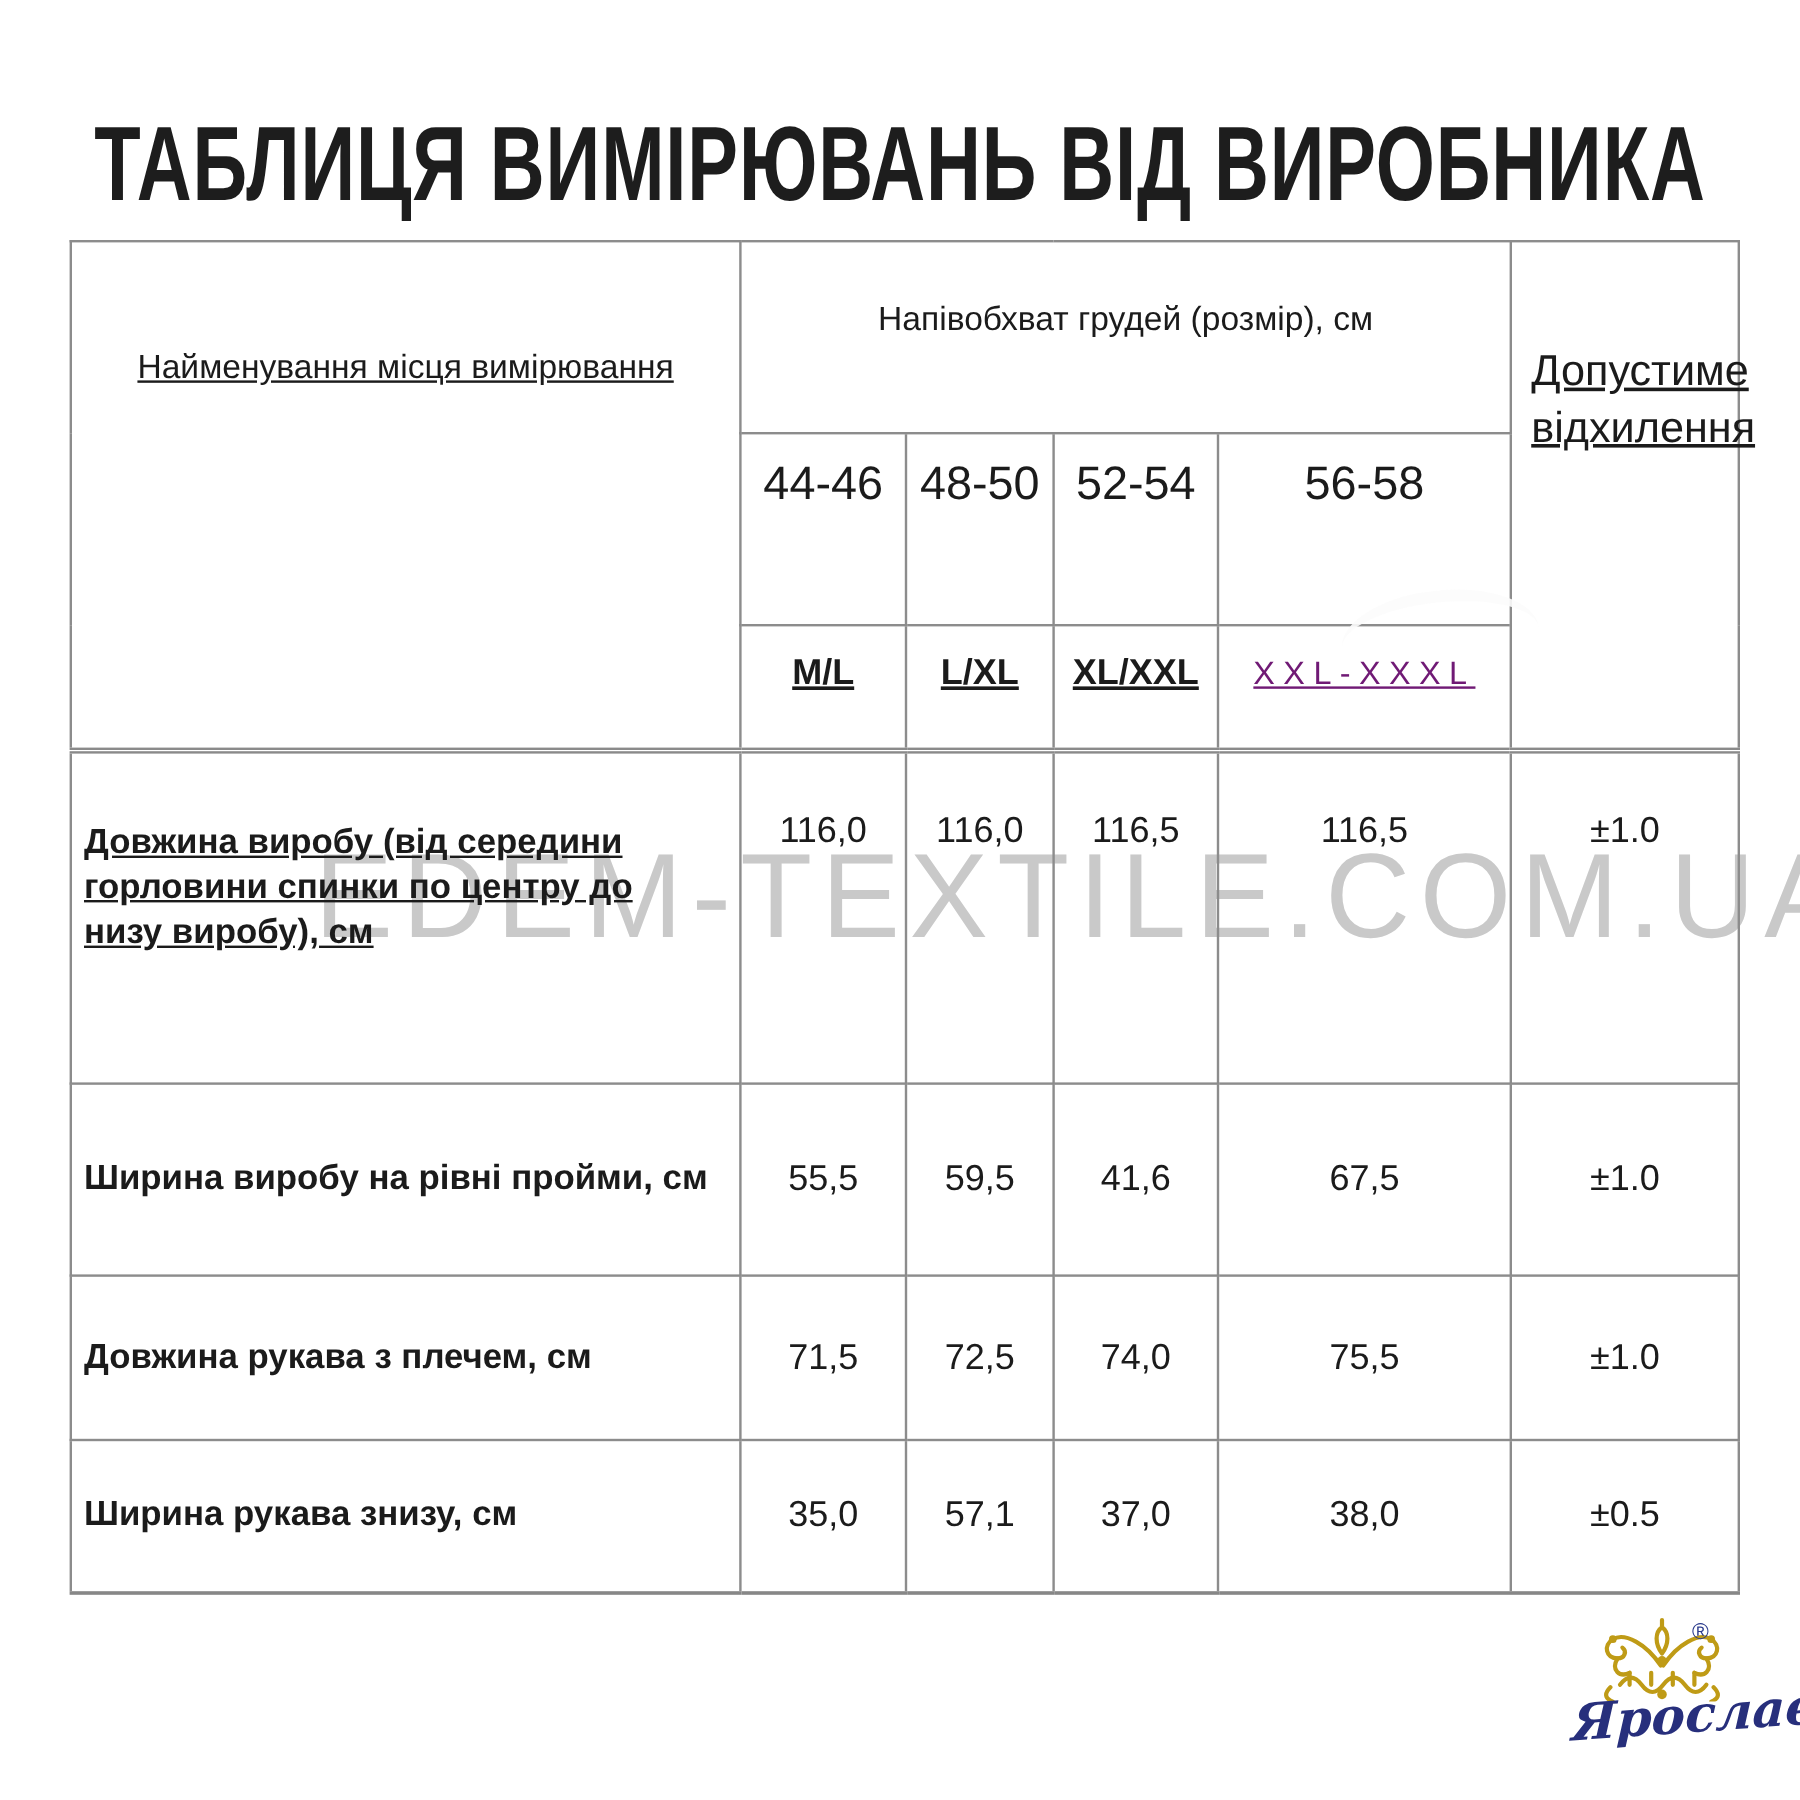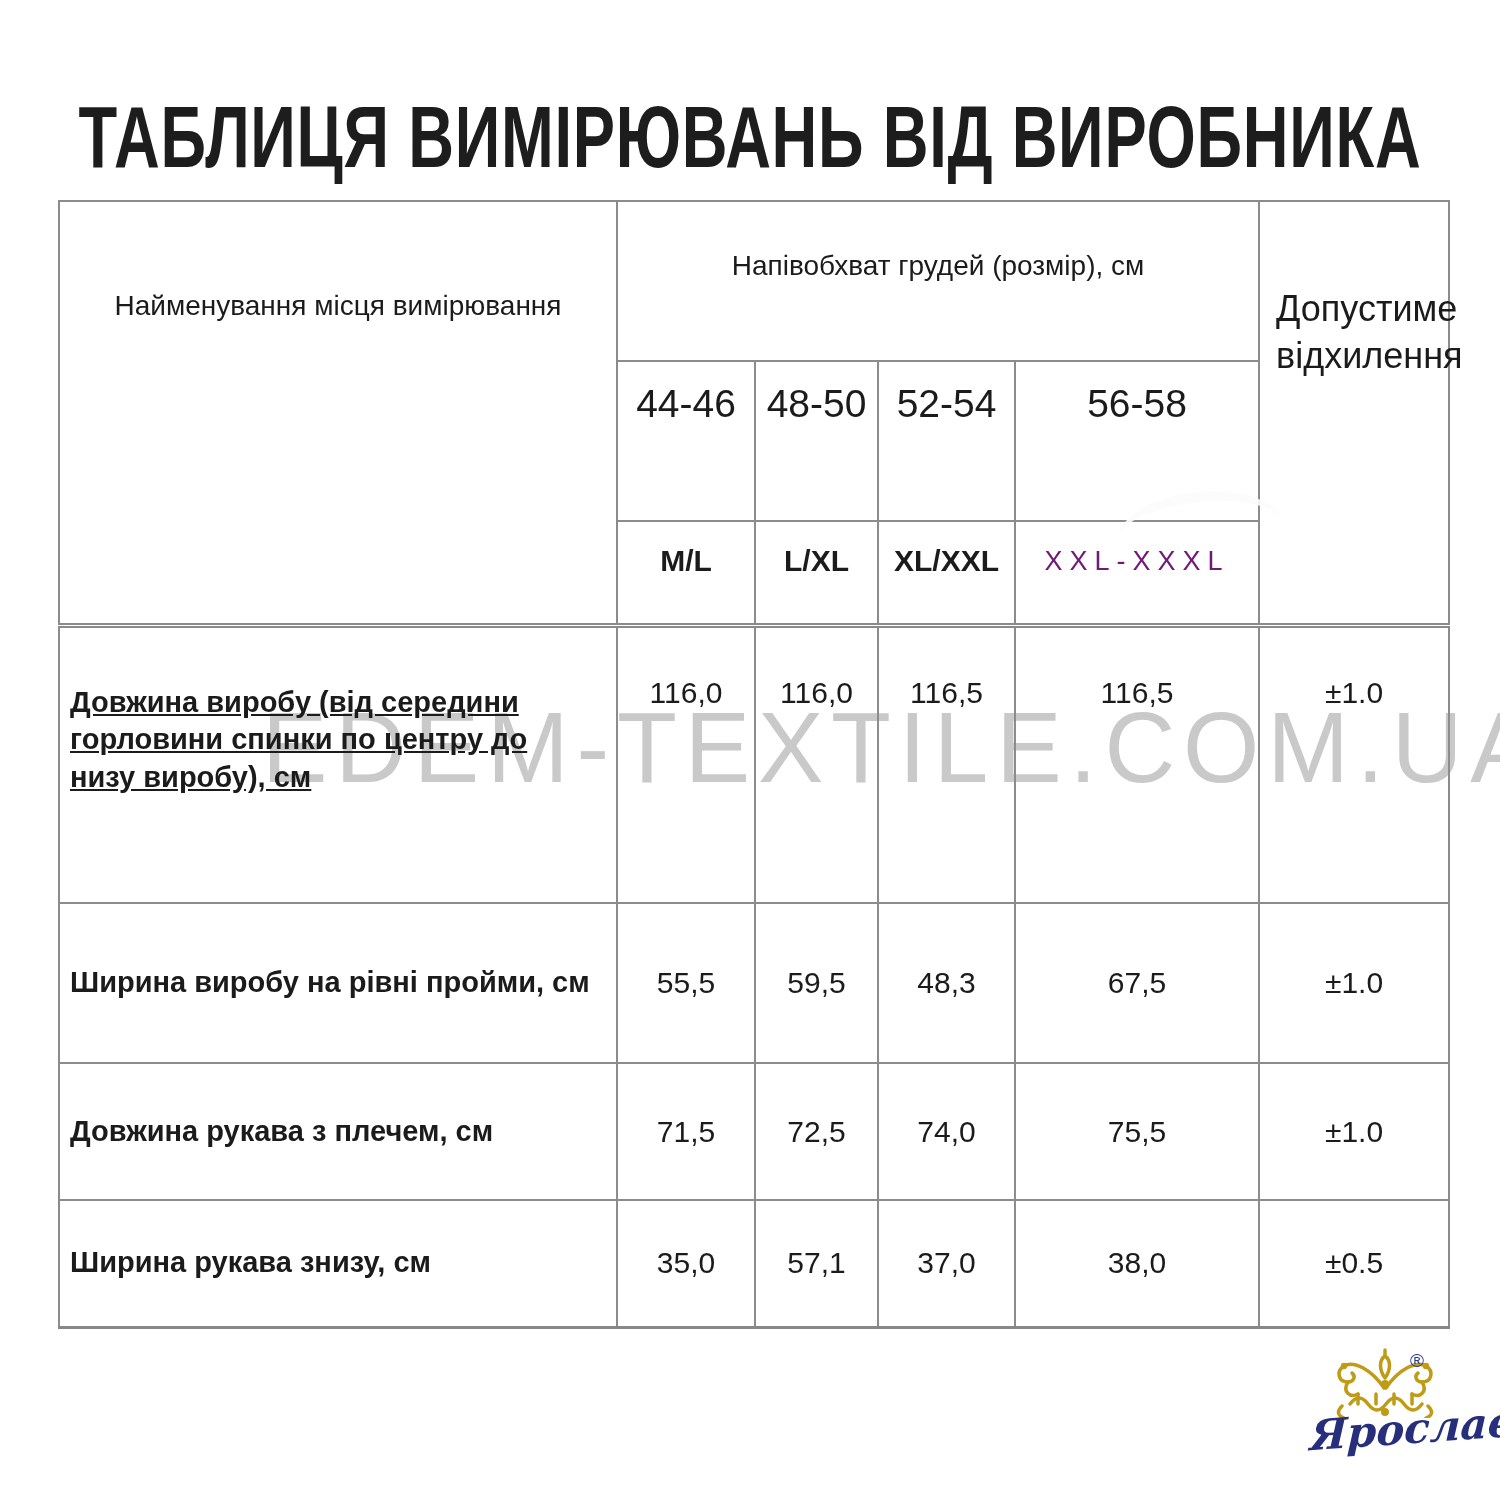--- a/index.html
+++ b/index.html
@@ -94,21 +94,21 @@
     padding-bottom: 22px;
     margin-top: 12px;
   }
   td.h-class.intl {
     font-weight: normal;
     color: #701a75;
     letter-spacing: 7px;
     font-size: 27px;
   }
   
-  tr.hrC td, td.h-name, td.h-dev { border-bottom: 5px double #8a8a8a; }
+  tr.hrC td, td.h-name, td.h-dev { border-bottom: 5px double #8a8a8a; text-decoration: underline; }
   td.lbl {
     font-weight: bold;
     text-align: left;
     font-size: 29px;
     line-height: 1.3;
     padding: 0 20px 0 10px;
   }
   td.val { font-size: 30px; }
   tr.r1 td.lbl { vertical-align: top; padding-top: 56px; text-decoration: underline; }
   tr.r1 td.val { vertical-align: top; padding-top: 48px; }
@@ -182,21 +182,21 @@
         <td class="val">116,0</td>
         <td class="val">116,0</td>
         <td class="val">116,5</td>
         <td class="val">116,5</td>
         <td class="val">±1.0</td>
       </tr>
       <tr class="r2">
         <td class="lbl">Ширина виробу на рівні пройми, см</td>
         <td class="val">55,5</td>
         <td class="val">59,5</td>
-        <td class="val">48,3</td>
+        <td class="val">41,6</td>
         <td class="val">67,5</td>
         <td class="val">±1.0</td>
       </tr>
       <tr class="r3">
         <td class="lbl">Довжина рукава з плечем, см</td>
         <td class="val">71,5</td>
         <td class="val">72,5</td>
         <td class="val">74,0</td>
         <td class="val">75,5</td>
         <td class="val">±1.0</td>

